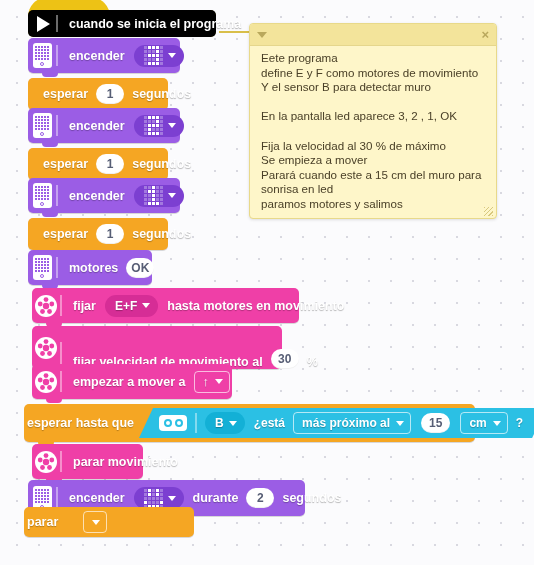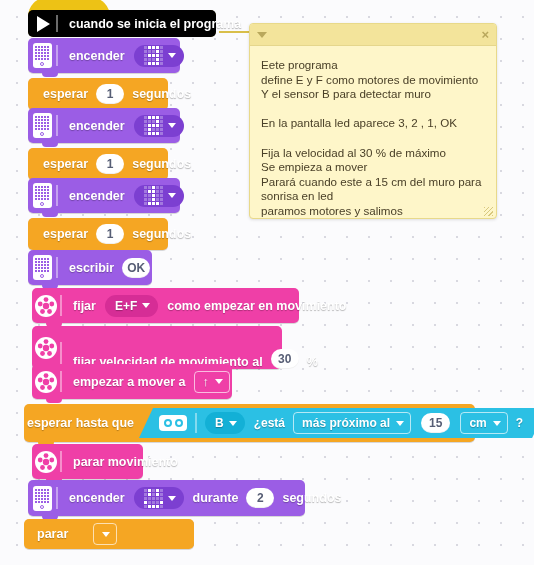--- a/index.html
+++ b/index.html
@@ -165,21 +165,21 @@
     display:flex; align-items:center; justify-content:space-between;
     padding:0 7px;
     border-bottom:1px solid #e5d68c;
   }
   #comment .bar .tri {
     width:0;height:0;border-left:5px solid transparent;border-right:5px solid transparent;
     border-top:6px solid #b9a85c;
   }
   #comment .bar .x { color:#b9a85c; font-size:13px; line-height:1; font-weight:bold; }
   #comment .body {
-    padding:12px 11px; color:#4a4028;
+    padding:5px 11px; color:#4a4028;
     font-size:11.6px; line-height:14.6px; white-space:pre-wrap;
     text-shadow:none; font-weight:normal;
   }
   #comment .grip {
     position:absolute; right:3px; bottom:2px;
     width:9px;height:9px;
     background:repeating-linear-gradient(135deg,#d8c87e 0 1px,transparent 1px 3px);
   }
   .connector {
     position:absolute; background:#d9bf4a; height:2px;
@@ -449,21 +449,21 @@
             <i></i>
             <i></i>
             <i></i>
             <i></i>
             <i></i>
           </span>
           <span class="dot"></span>
         </span>
     </div>
     <div class="divider"></div>
-    <span class="lbl">escribir</span>
+    <span class="lbl">motores</span>
     <span class="oval">OK</span>
   </div>
 
   <div class="blk c-motor notch-b" style="left:32px; top:288px; width:267px; height:35px;">
     <div class="iconbox">
       <svg class="wheel" viewBox="0 0 24 24" aria-hidden="true">
         <circle cx="12" cy="12" r="11" fill="#fff"></circle>
         <circle cx="12" cy="12" r="3.2" fill="#ef3fa7"></circle>
         <circle cx="12" cy="5.6" r="2.4" fill="#ef3fa7"></circle>
         <circle cx="17.8" cy="10" r="2.4" fill="#ef3fa7"></circle>
@@ -471,21 +471,21 @@
         <circle cx="8.5" cy="17.5" r="2.4" fill="#ef3fa7"></circle>
         <circle cx="6.2" cy="10" r="2.4" fill="#ef3fa7"></circle>
       </svg>
     </div>
     <div class="divider"></div>
     <span class="lbl">fijar</span>
     <span class="ddark m">
       <span>E+F</span>
       <span class="caret"></span>
     </span>
-    <span class="lbl">como empezar en movimiento</span>
+    <span class="lbl">hasta motores en movimiento</span>
   </div>
 
   <div class="blk c-motor notch-b" style="left:32px; top:326px; width:250px; height:43px;align-items:flex-end;">
     <div class="iconbox">
       <svg class="wheel" viewBox="0 0 24 24" aria-hidden="true">
         <circle cx="12" cy="12" r="11" fill="#fff"></circle>
         <circle cx="12" cy="12" r="3.2" fill="#ef3fa7"></circle>
         <circle cx="12" cy="5.6" r="2.4" fill="#ef3fa7"></circle>
         <circle cx="17.8" cy="10" r="2.4" fill="#ef3fa7"></circle>
         <circle cx="15.5" cy="17.5" r="2.4" fill="#ef3fa7"></circle>
@@ -628,21 +628,21 @@
           <i class="on"></i>
           <i class=""></i>
         </span>
       <span class="caret dk"></span>
     </span>
     <span class="lbl">durante</span>
     <span class="oval">2</span>
     <span class="lbl">segundos</span>
   </div>
 
-  <div class="blk c-ctrl" style="left:24px; top:519px; width:170px; height:30px; padding-left:10px;gap:17px;">
+  <div class="blk c-ctrl" style="left:24px; top:507px; width:170px; height:30px; gap:17px;">
     <span class="lbl">parar</span>
     <span class="dline">
       <span class="caret"></span>
     </span>
   </div>
 
   <div id="comment">
     <div class="bar">
       <span class="tri"></span>
       <span class="x">×</span>

